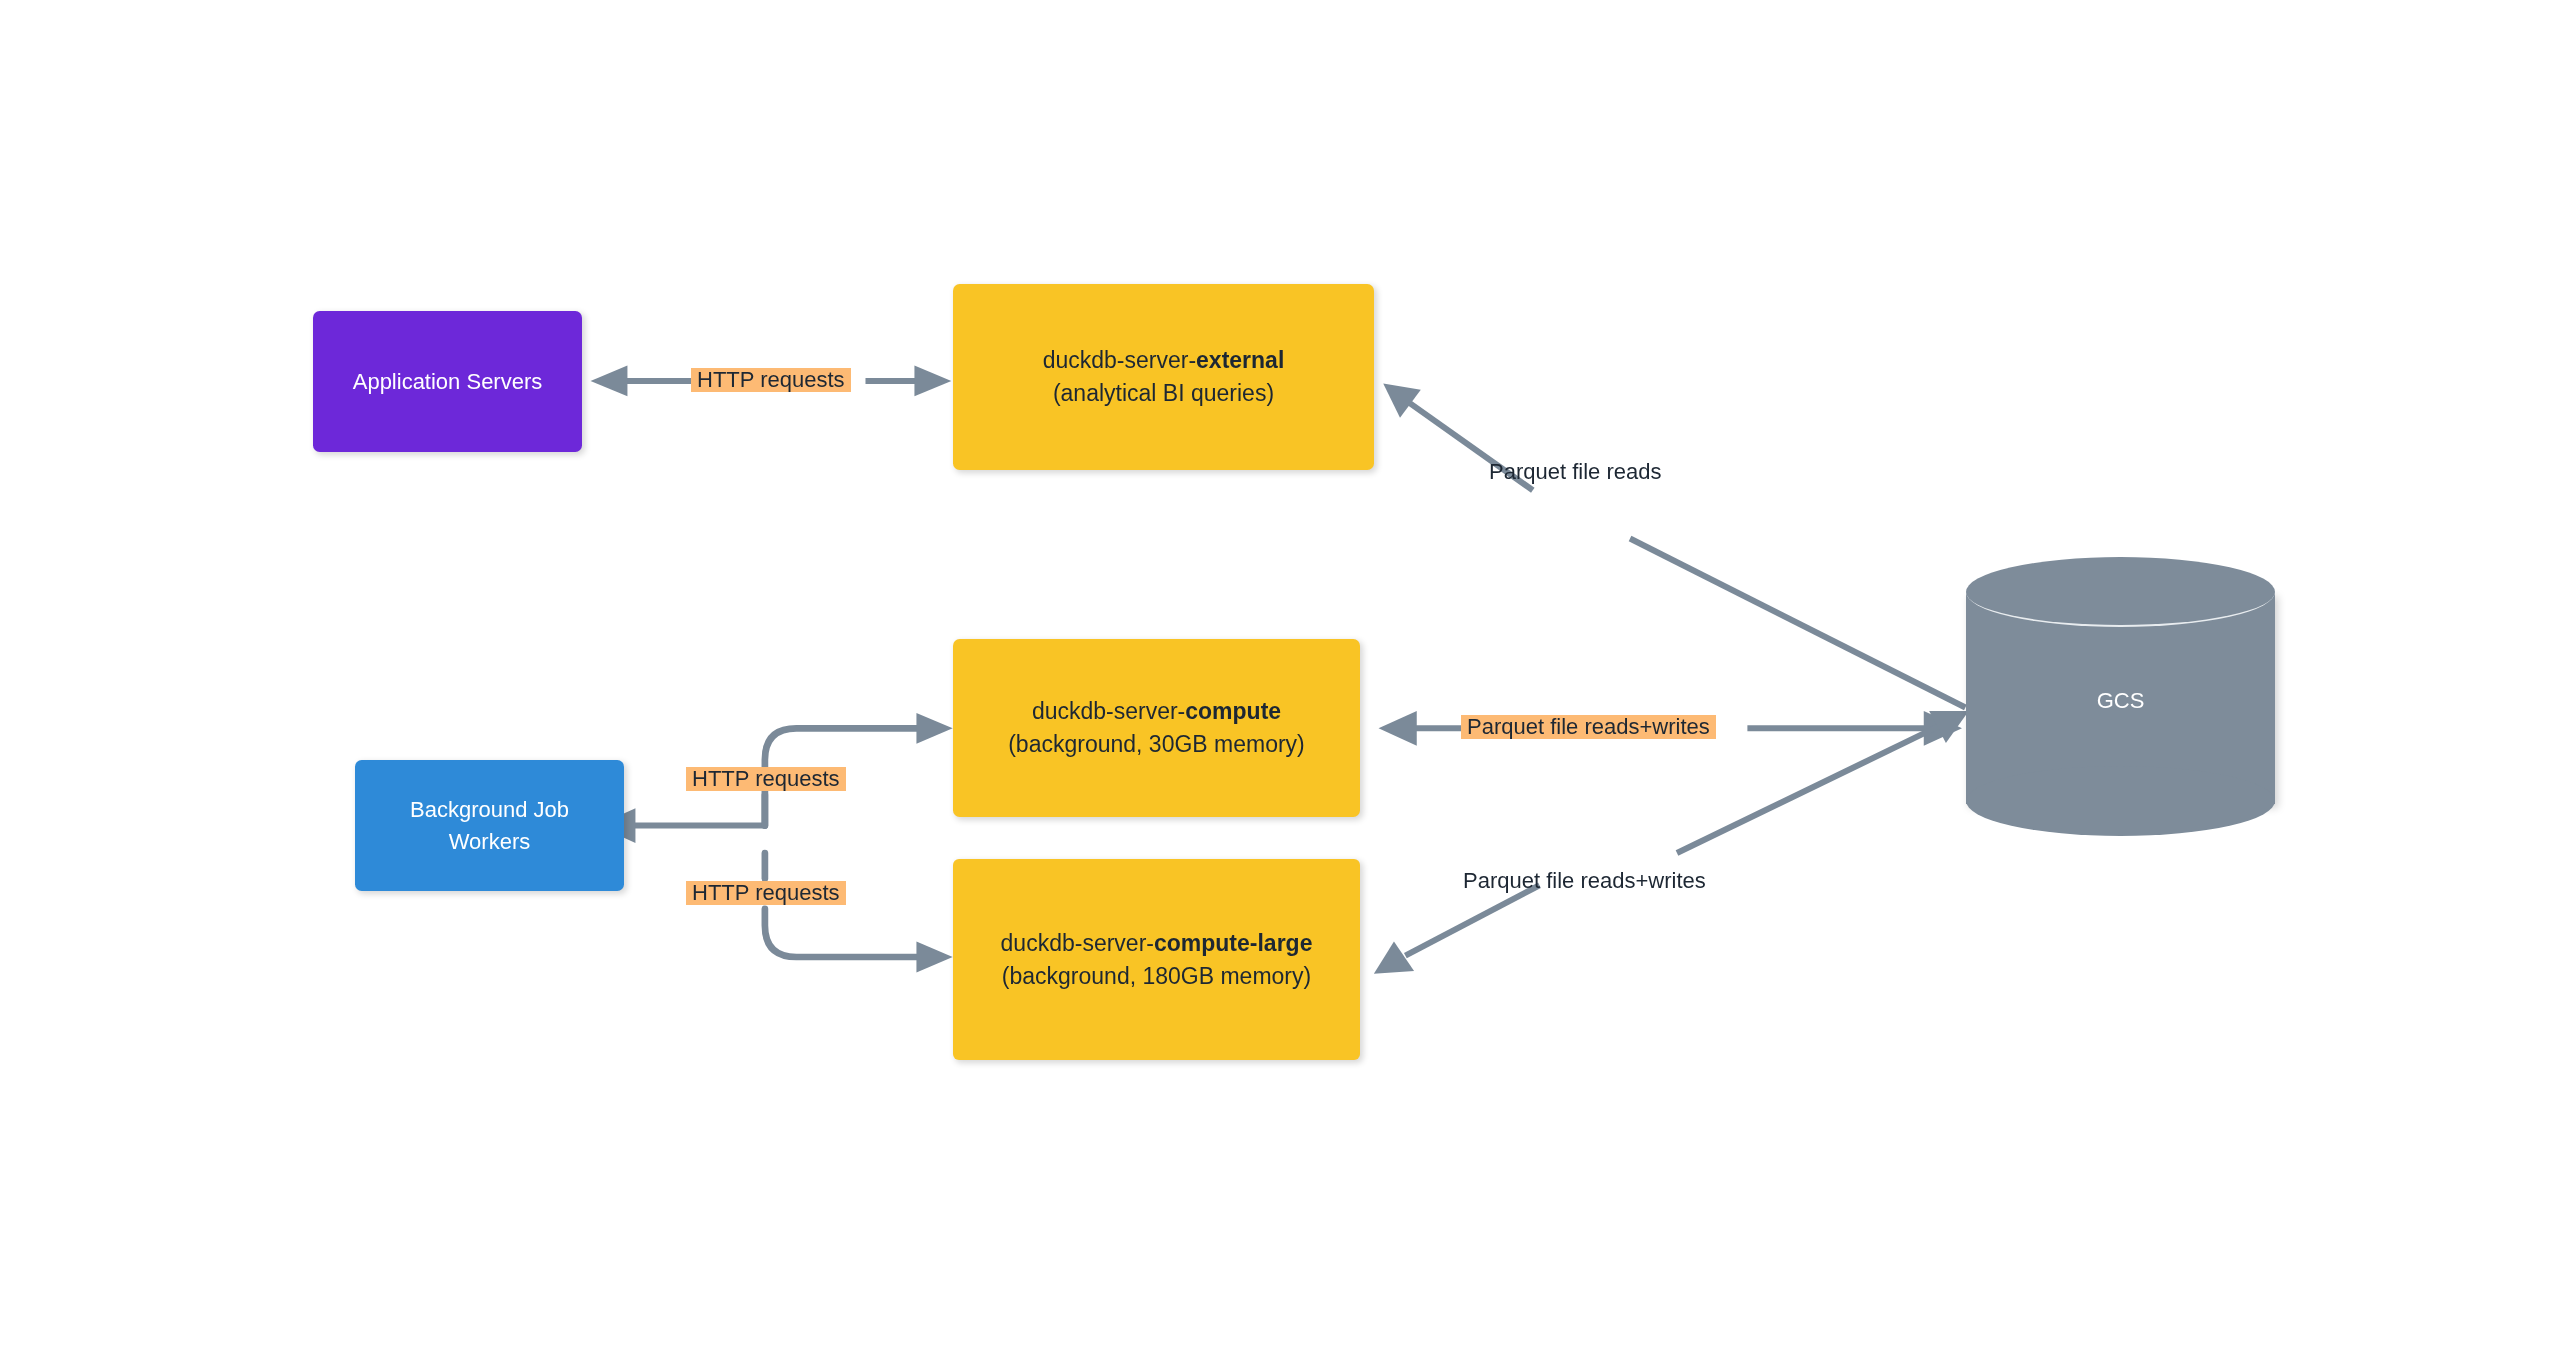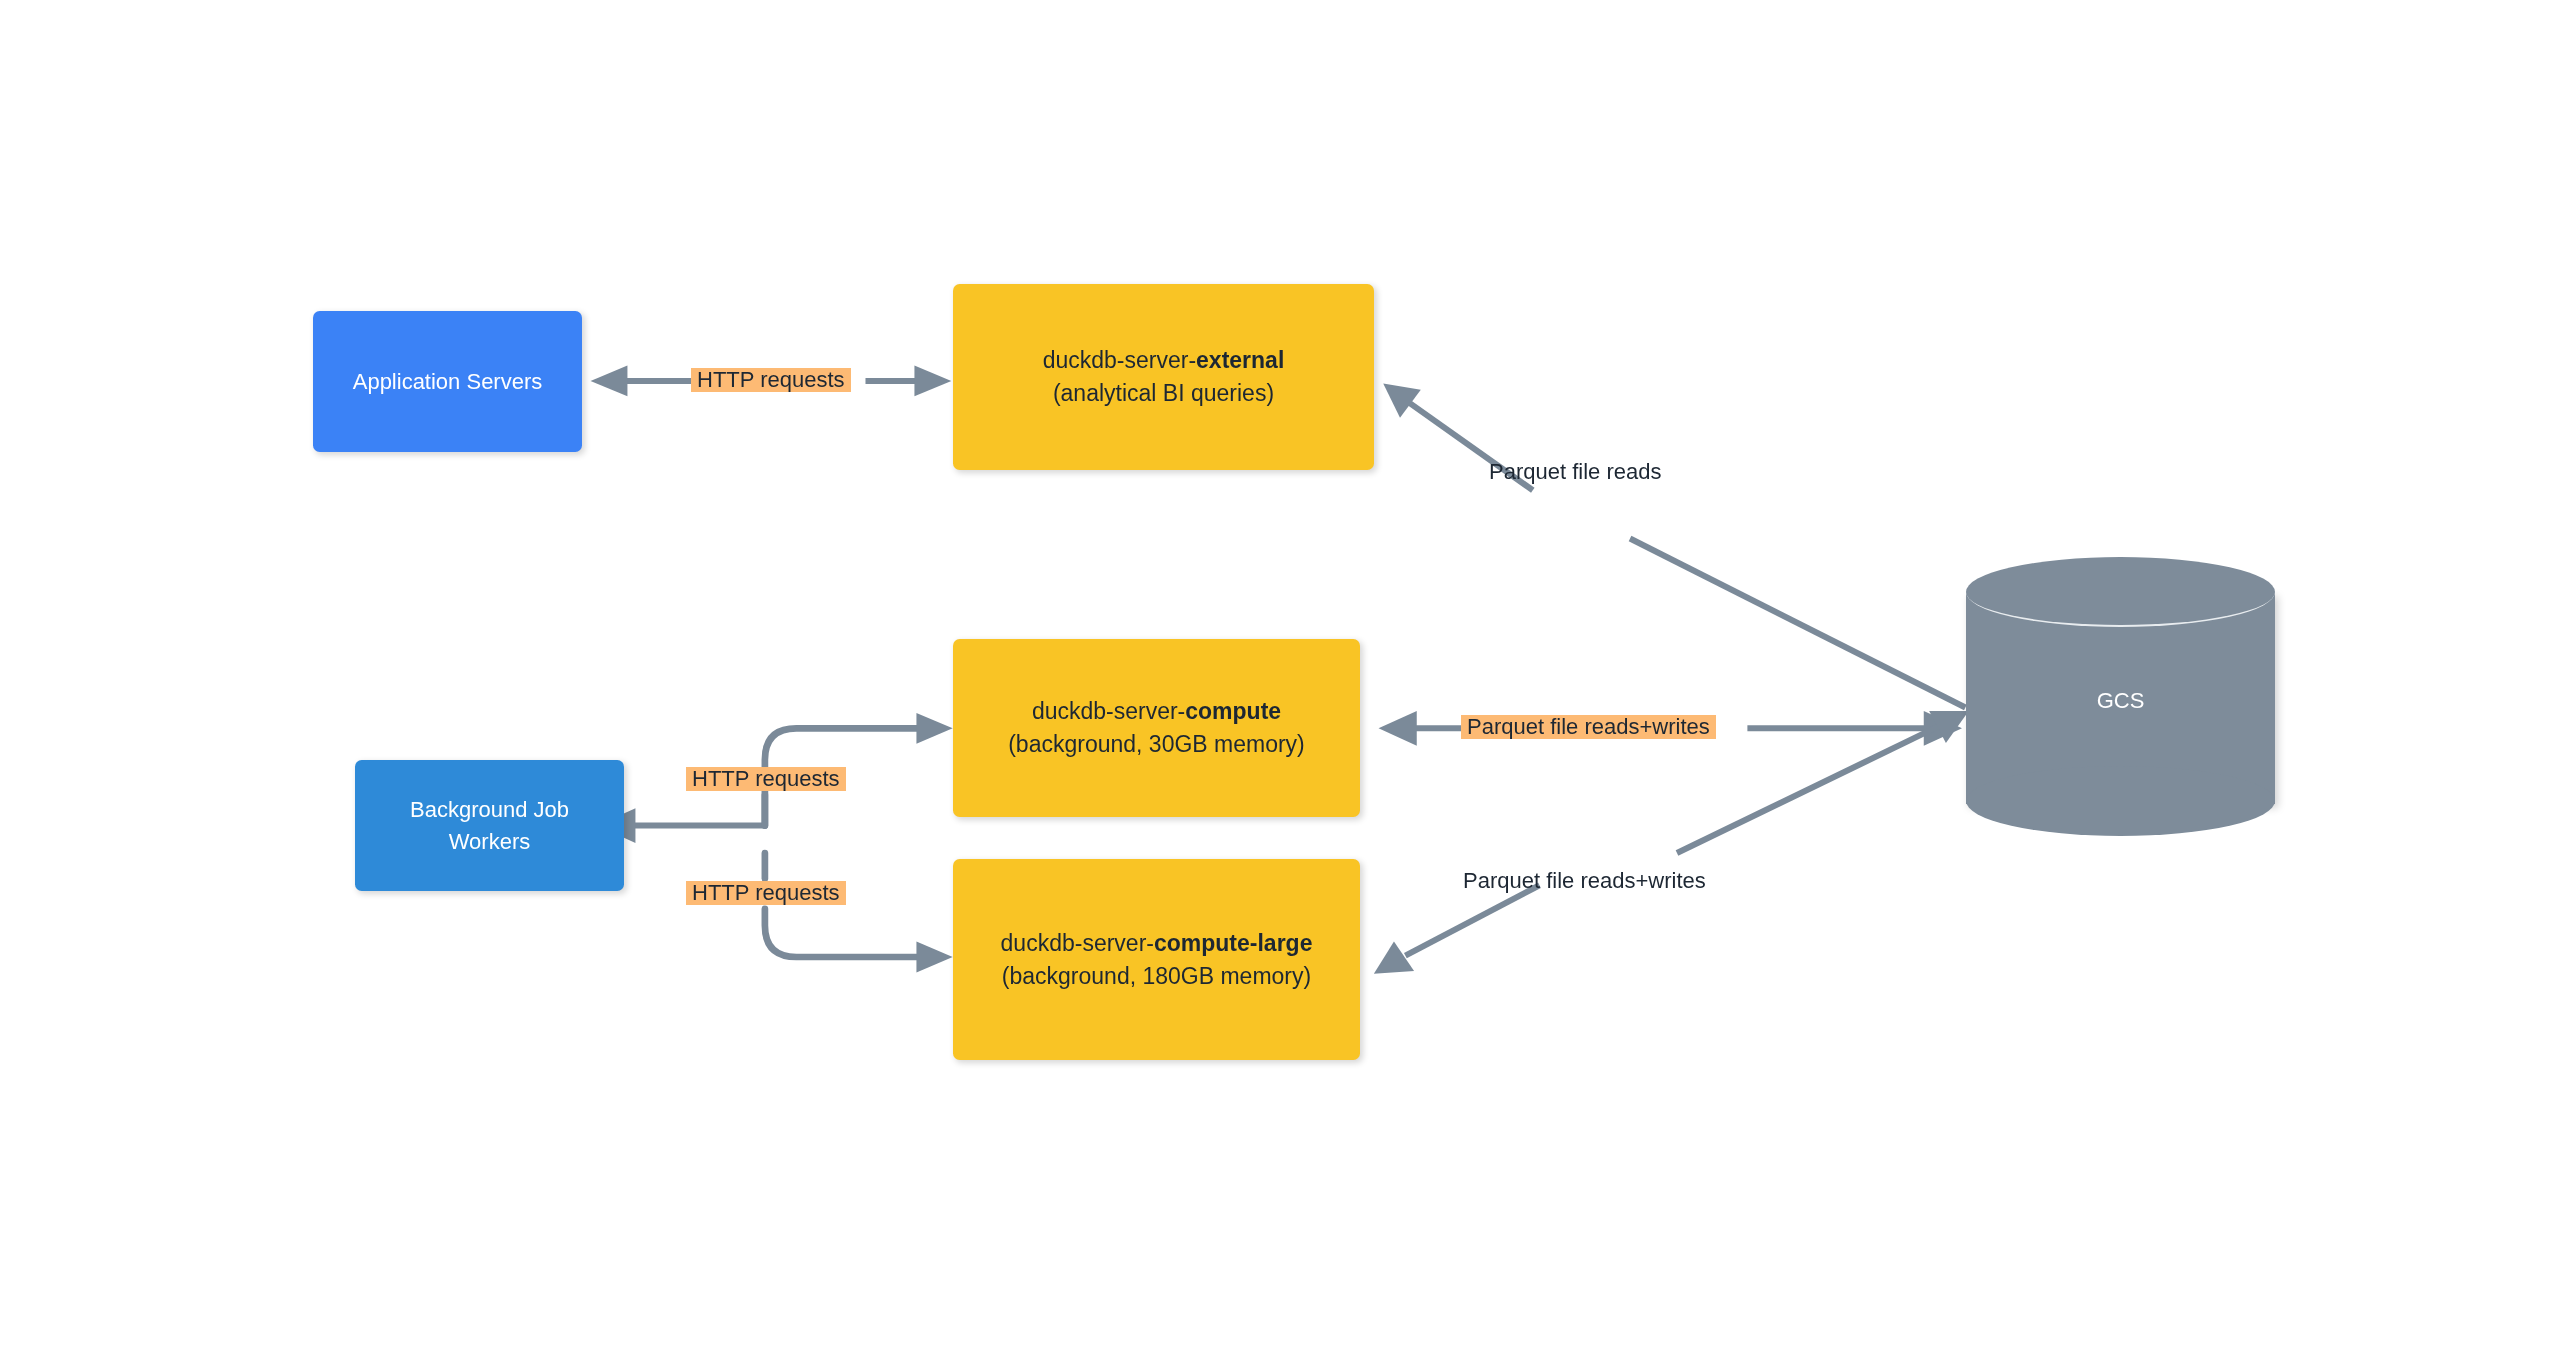--- a/index.html
+++ b/index.html
@@ -33,21 +33,21 @@
   .node .lines {
     width: 100%;
     padding: 0 9.4px;
     box-sizing: border-box;
   }
   .node .ln {
     display: block;
     white-space: nowrap;
   }
 
-  .node-red    { background: #3b82f6; color: #ffffff; }
+  .node-red    { background: #6d28d9; color: #ffffff; }
   .node-blue   { background: #2e8ad8; color: #ffffff; }
   .node-yellow { background: #f9c425; color: #1d2733; }
 
   .node-red .ln, .node-blue .ln { font-size: 22px; }
   .node-yellow .ln { font-size: 23px; }
   .node .ln b { font-weight: 700; }
 
   
   .cylinder {
     position: absolute;
@@ -188,21 +188,21 @@
     </div>
   </div>
 
   <div class="node node-yellow" style="left:953px; top:639px; width:407px; height:178px;">
     <div class="lines">
       <span class="ln"><span>duckdb-server-</span><b>compute</b></span>
       <span class="ln">(background, 30GB memory)</span>
     </div>
   </div>
 
-  <div class="node node-yellow" style="left:953px; top:859px; width:407px; height:201px;">
+  <div class="node node-yellow" style="left:953px; top:859px; width:407px; height:201px;border-radius:6px;">
     <div class="lines">
       <span class="ln"><span>duckdb-server-</span><b>compute-large</b></span>
       <span class="ln">(background, 180GB memory)</span>
     </div>
   </div>
 
   <div class="cylinder" style="left:1966px; top:557px; width:309px; height:282px;">
     <div class="cyl-body" style="top:35px; width:309px; height:212px;"></div>
     <div class="cyl-bottom-cap" style="top:209px; width:309px; height:70px;"></div>
     <div class="cyl-top" style="top:0px; width:309px; height:70px;"></div>

